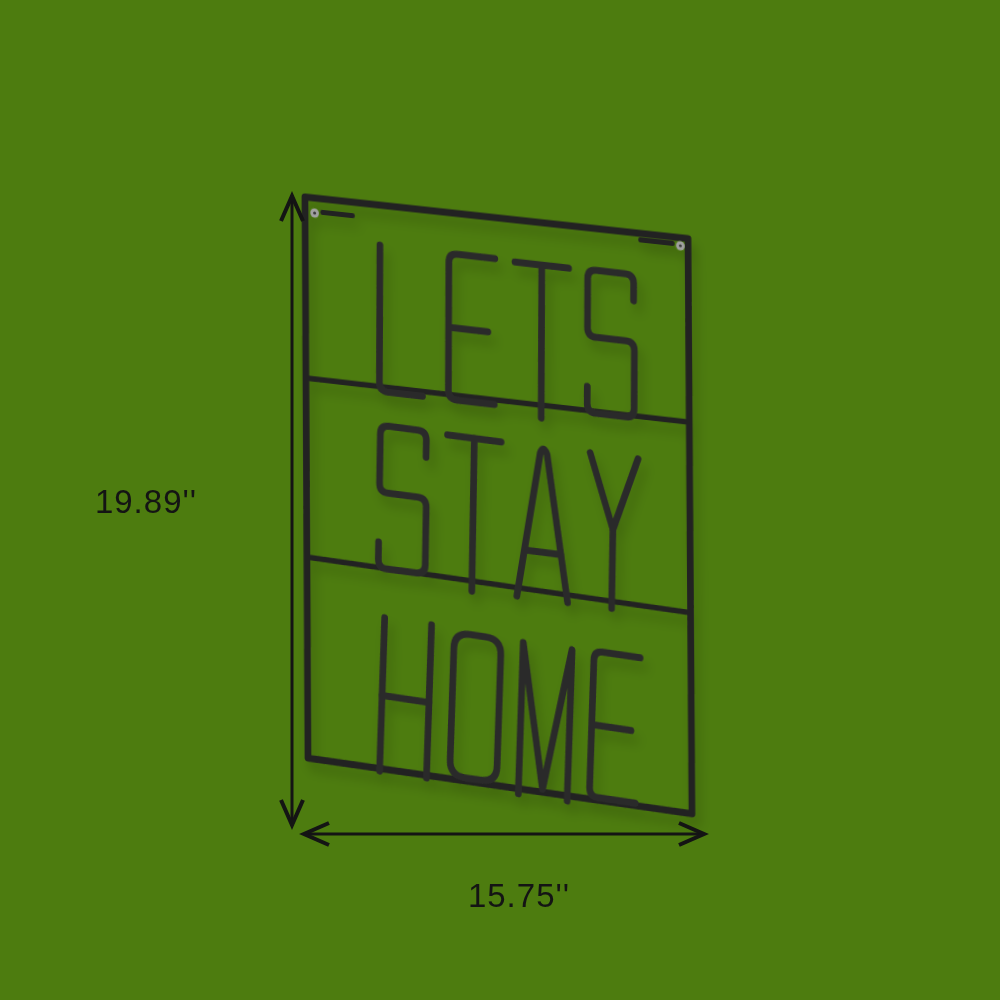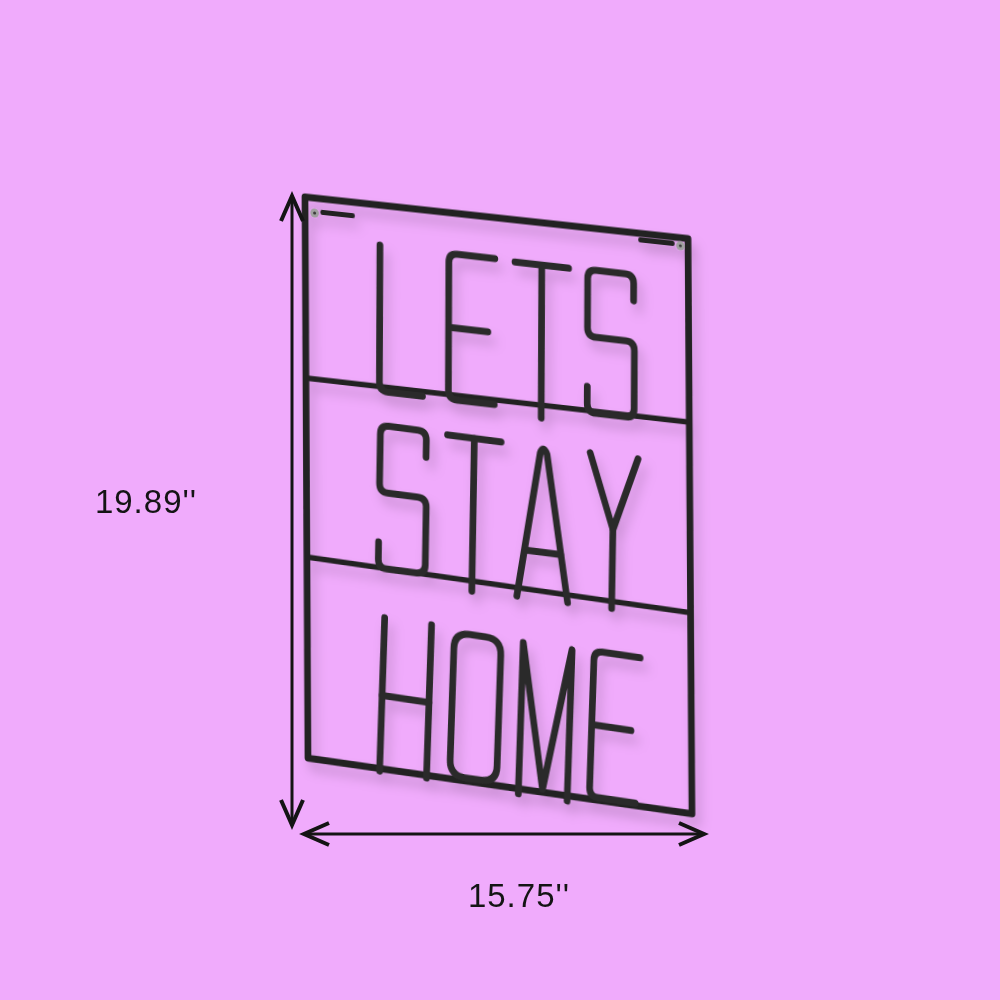--- a/index.html
+++ b/index.html
@@ -10,21 +10,21 @@
   .divider{fill:none;stroke-width:5.5;stroke-linecap:round;}
   .bracket{stroke:none;}
   .letters path{fill:none;stroke-width:7;stroke-linecap:round;stroke-linejoin:round;}
   .dim line{stroke-width:3;}
   .dim .arrow{fill:none;stroke-width:4;stroke-linejoin:miter;stroke-linecap:butt;}
   .dim text{font-family:"Liberation Sans",sans-serif;font-size:33px;letter-spacing:1px;}
 </style>
 </head>
 <body>
 
-<div class="stage" style="background: #f0abfc;">
+<div class="stage" style="background: #4d7c0f;">
   <svg width="1000" height="1000" viewBox="0 0 1000 1000">
     <defs>
       <filter id="softShadow" x="-20%" y="-20%" width="150%" height="150%">
         <feDropShadow dx="5" dy="9" stdDeviation="6" flood-color="#000000" flood-opacity="0.17"></feDropShadow>
       </filter>
     </defs>
 
     <g transform="matrix(0.9575,0.104,0.0036,1,305,197)" filter="url(#softShadow)">
       <path class="frame" d="M0,0 L400,0 L402,575 L1,561 Z" style="stroke: rgb(35, 35, 35);"></path>
       <path class="divider" d="M1,181 L400,183.5" style="stroke: rgb(35, 35, 35);"></path>

